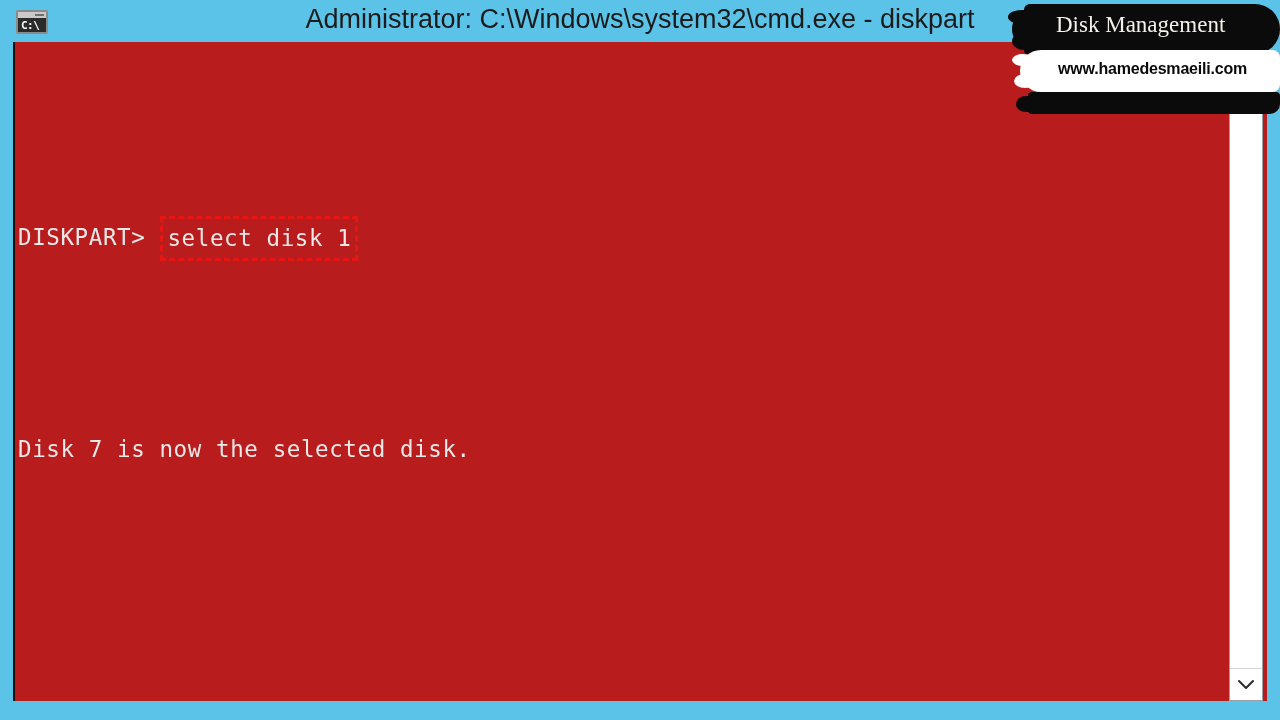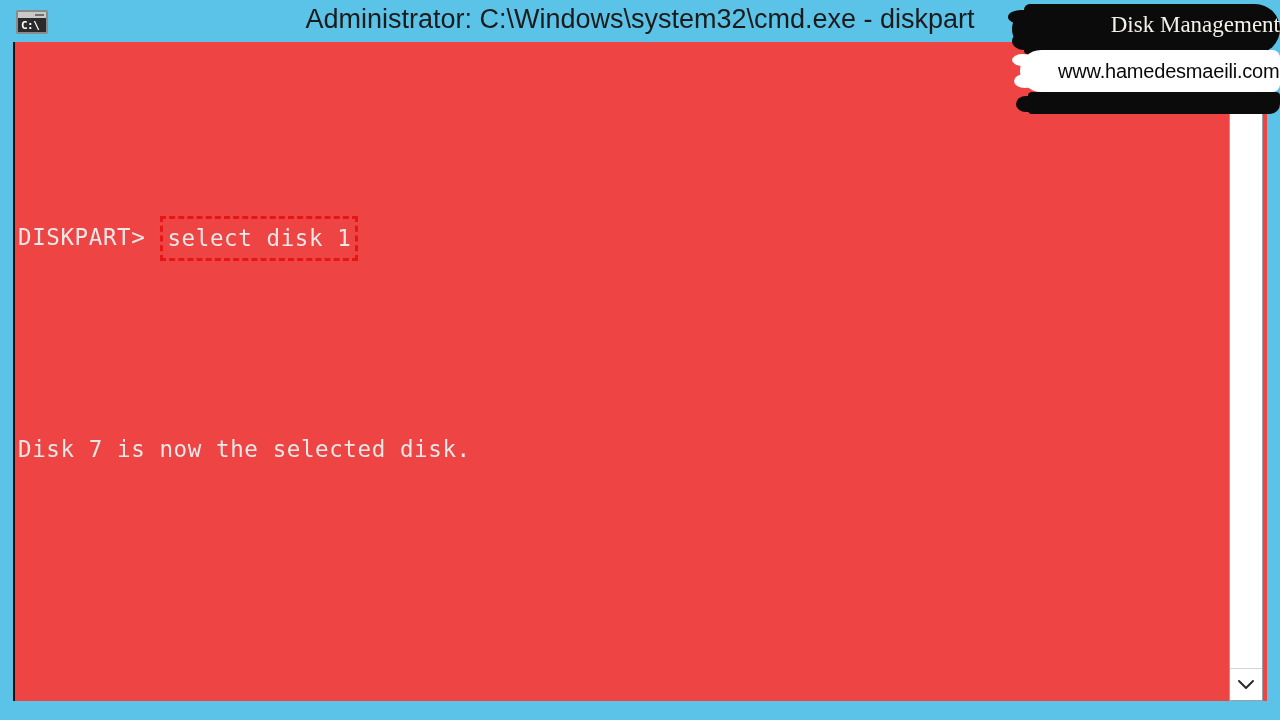--- a/index.html
+++ b/index.html
@@ -65,21 +65,21 @@
     background:#4db8e0;
     border-left:2px solid #1a1a1a;
   }
   #win-controls .wc.close { background:#c2564f; }
 
   
   #console {
     position:absolute;
     left:13px; top:42px;
     width:1254px; height:659px;
-    background:#ef4444;
+    background:#b91c1c;
     border-left:2px solid #0f0f0f;
   }
   #console-text {
     position:absolute; left:3px; top:10px;
     width:1190px;
     font-family:"DejaVu Sans Mono", monospace;
     font-size:22.5px;
     line-height:53px;
     color:#e8e8e8;
     white-space:pre;
@@ -151,21 +151,20 @@
     background:#0b0b0b;
     border-radius:50% 2px 2px 50%;
   }
   #ov-title {
     position:absolute; left:46px; top:12px;
     width:224px;
     color:#f4f1ea;
     font-family:"Liberation Serif", serif;
     font-size:23px;
     white-space:nowrap;
-    text-align:right;
   }
 
   
   #stroke-white {
     left:10px; top:50px; width:260px; height:42px;
     background:#ffffff;
     border-radius:22px 8px 8px 22px;
   }
   #stroke-white:before {
     content:""; position:absolute; left:-8px; top:4px;
@@ -175,22 +174,22 @@
   #stroke-white:after {
     content:""; position:absolute; left:-6px; top:24px;
     width:22px; height:14px; background:#ffffff;
     border-radius:50%;
   }
   #ov-url {
     position:absolute; left:48px; top:60px;
     width:222px;
     color:#0a0a0a;
     font-family:"Liberation Sans", sans-serif;
-    font-weight:normal;
-    font-size:20px;
+    font-weight:bold;
+    font-size:16px;
     white-space:nowrap;
     letter-spacing:-0.2px;
   }
   
   #stroke-black2 {
     left:18px; top:92px; width:252px; height:22px;
     background:#0b0b0b;
     border-radius:4px 4px 10px 4px;
   }
   #stroke-black2-tail {

